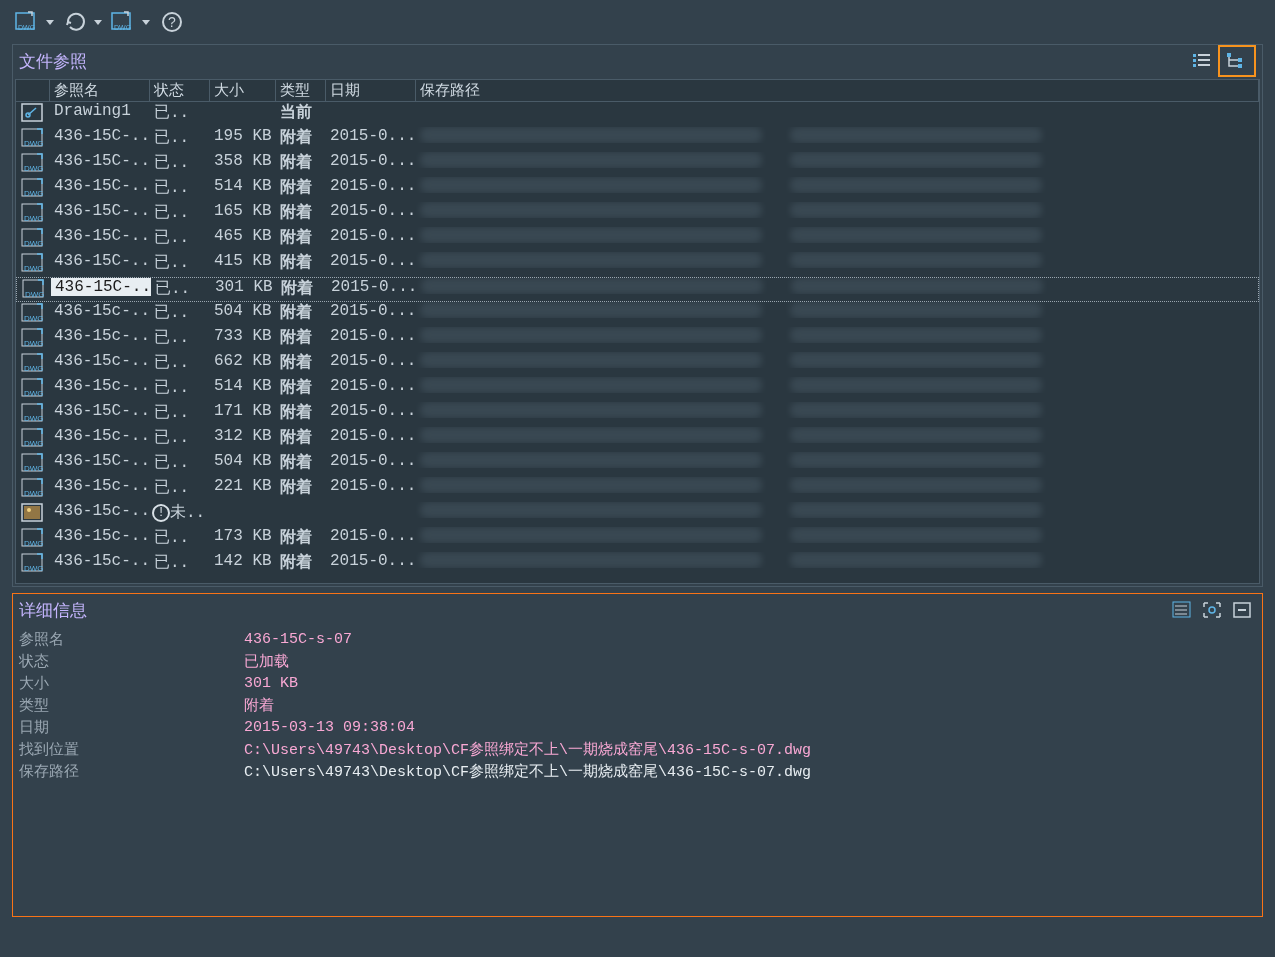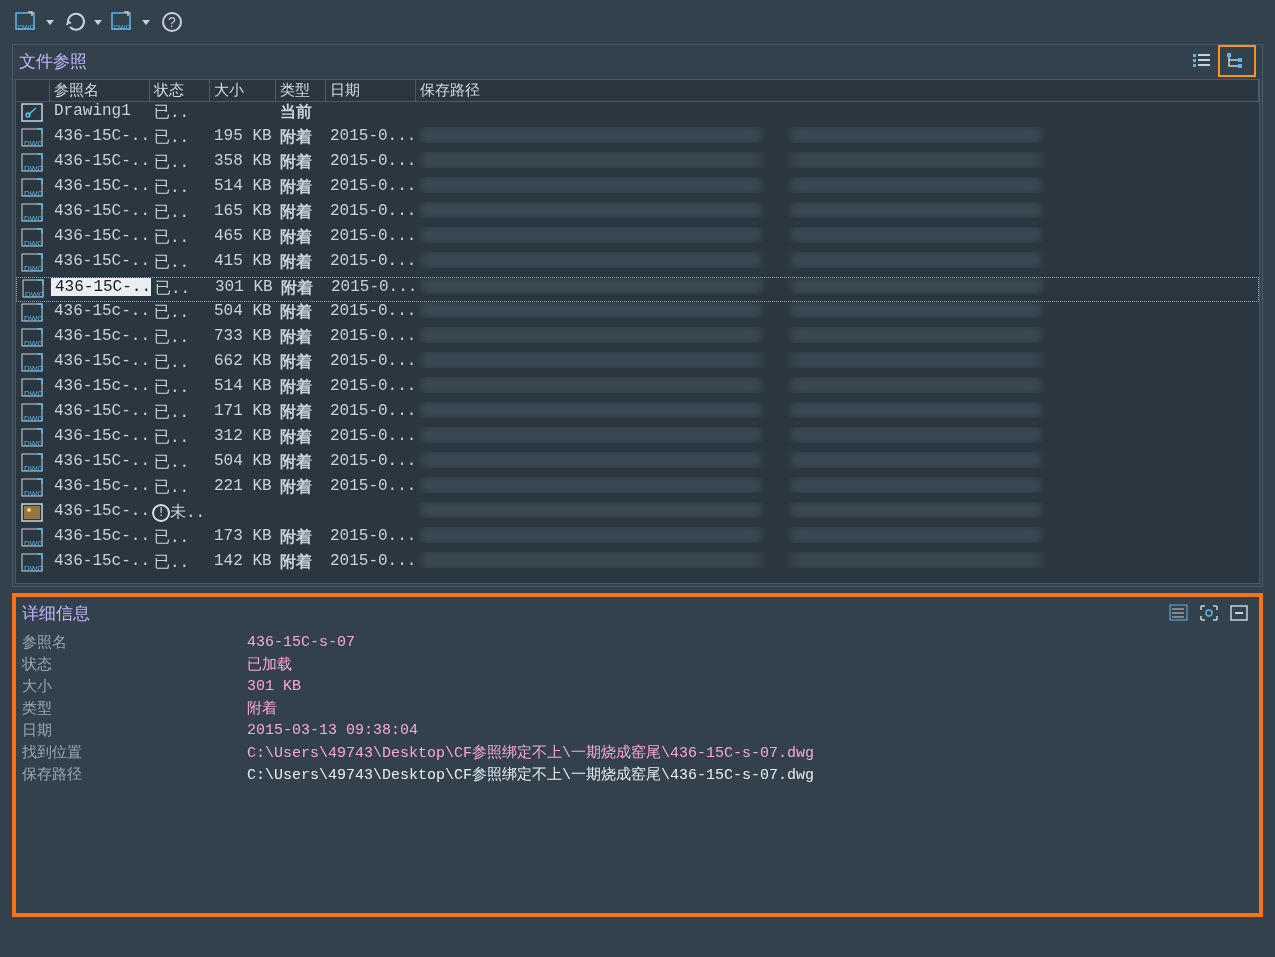--- a/index.html
+++ b/index.html
@@ -123,21 +123,21 @@
   width: 18px; height: 18px;
   border: 2px solid #d8e0e6;
   border-radius: 50%;
   display: flex; align-items: center; justify-content: center;
   font-size: 12px;
   color: #d8e0e6;
   margin-left: -2px;
 }
 .details-panel {
   margin: 6px 12px 0 12px;
-  border: 4px solid #f97316;
+  border: 1px solid #f97316;
   height: 324px;
   background: #33414c;
 }
 .details-header {
   height: 32px;
   display: flex;
   align-items: center;
   padding: 0 6px;
   justify-content: space-between;
 }

